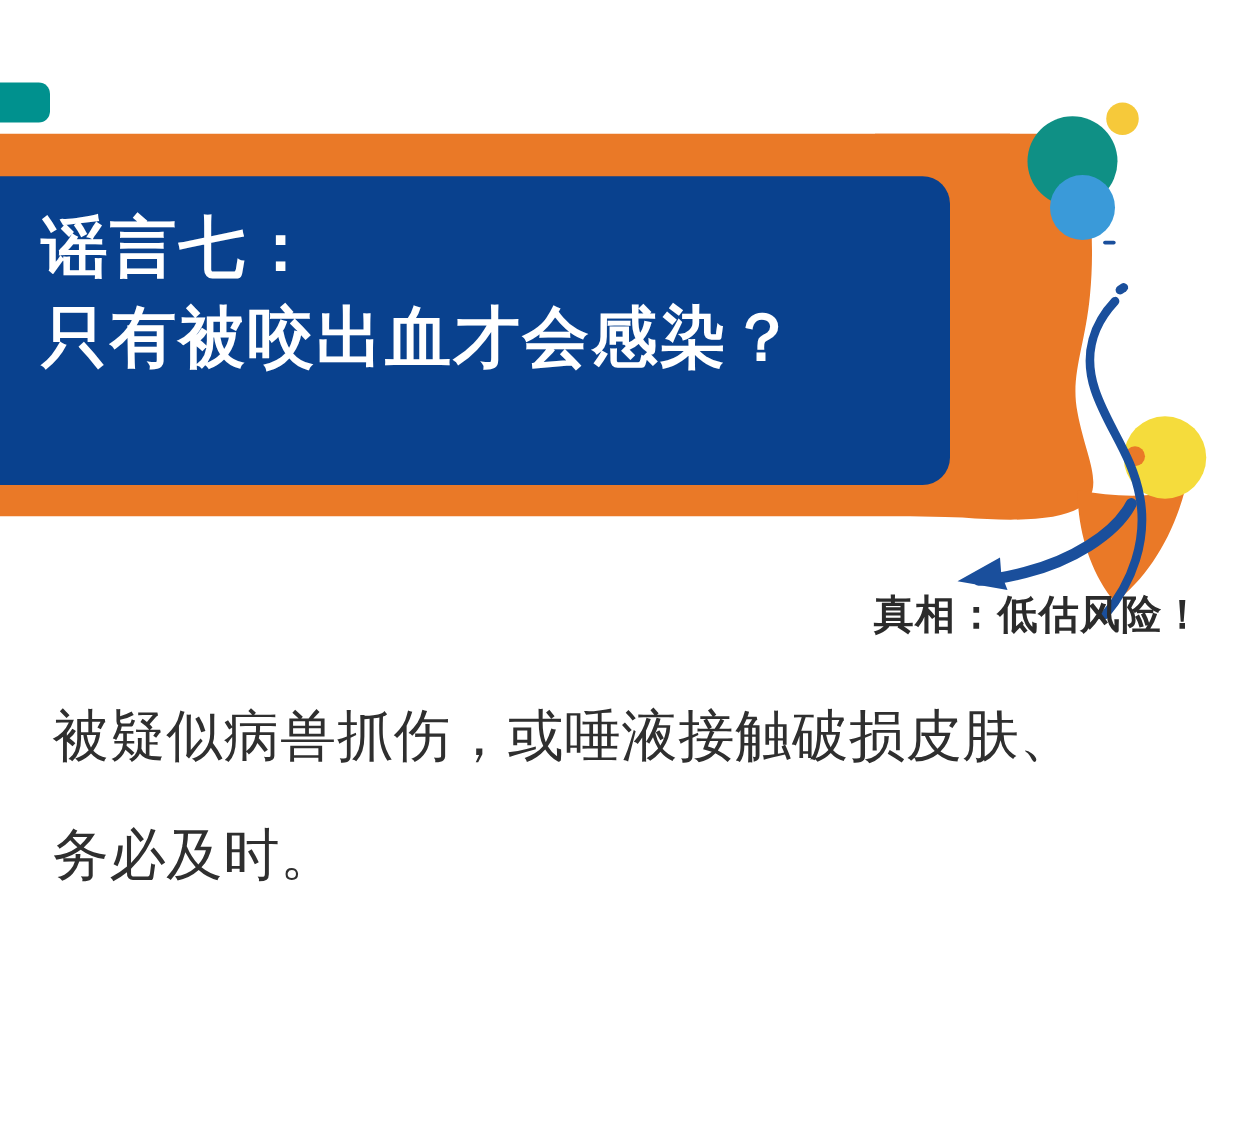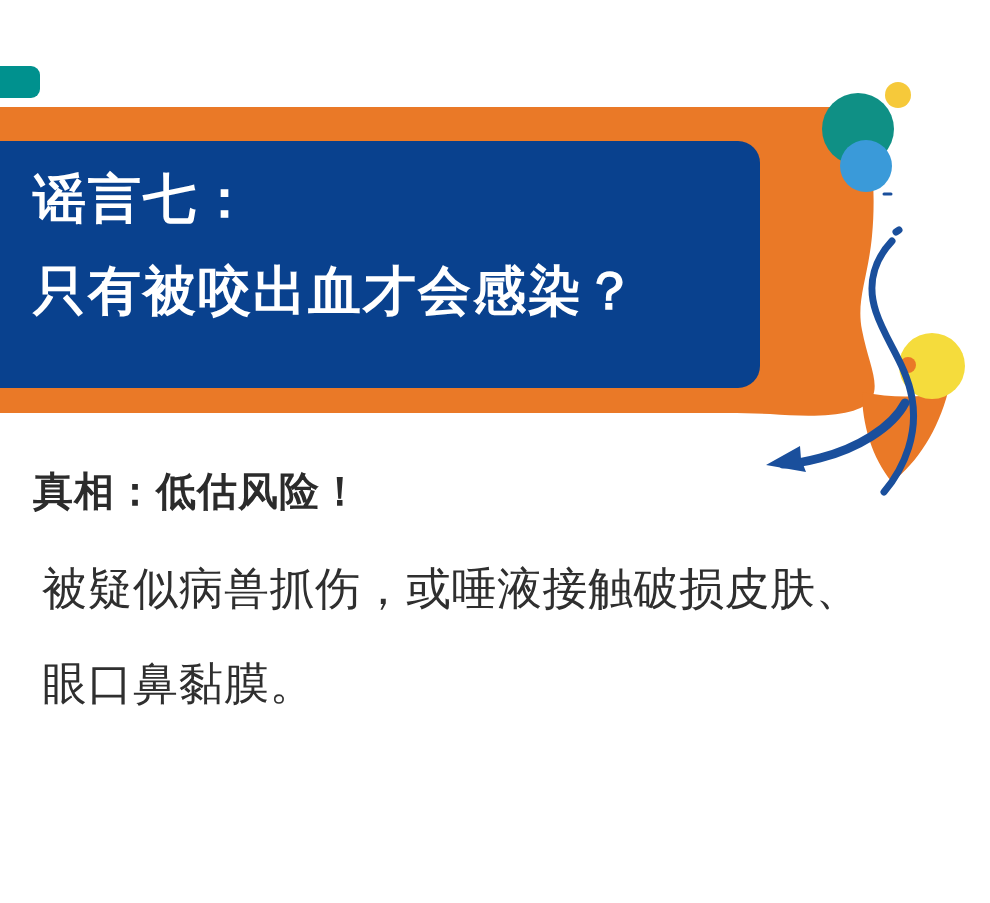--- a/index.html
+++ b/index.html
@@ -67,37 +67,38 @@
     top: 22px;
     right: 18px;
     color: #ffffff;
     font-weight: 700;
     font-size: 53px;
     line-height: 72px;
     letter-spacing: 2px;
     white-space: nowrap;
   }
   .headline .line1 { display: block; }
-  .headline .line2 { display: block; margin-top: 20px; }
+  .headline .line2 { display: block; }
 
   
   .body-wrap {
     position: absolute;
     left: 33px;
     top: 460px;
     width: 930px;
   }
   .truth-line {
     color: #2b2b2b;
     font-weight: 700;
-    font-size: 40px;
+    font-size: 32px;
     line-height: 62px;
     letter-spacing: 1px;
     margin: 0 0 24px 0;
     white-space: nowrap;
+    text-align: right;
   }
   .para-line {
     color: #2f2f2f;
     font-weight: 400;
     font-size: 45px;
     line-height: 86px;
     letter-spacing: 0.5px;
     margin: 9px;
     white-space: nowrap;
   }
@@ -151,16 +152,16 @@
   <div class="blue-box">
     <div class="headline">
       <span class="line1">谣言七：</span>
       <span class="line2">只有被咬出血才会感染？</span>
     </div>
   </div>
 
   <div class="body-wrap">
     <p class="truth-line">真相：低估风险！</p>
     <p class="para-line">被疑似病兽抓伤，或唾液接触破损皮肤、</p>
-    <p class="para-line">眼口鼻黏膜。</p>
+    <p class="para-line">务必及时。</p>
   </div>
 
 </div>
 
 </body></html>

